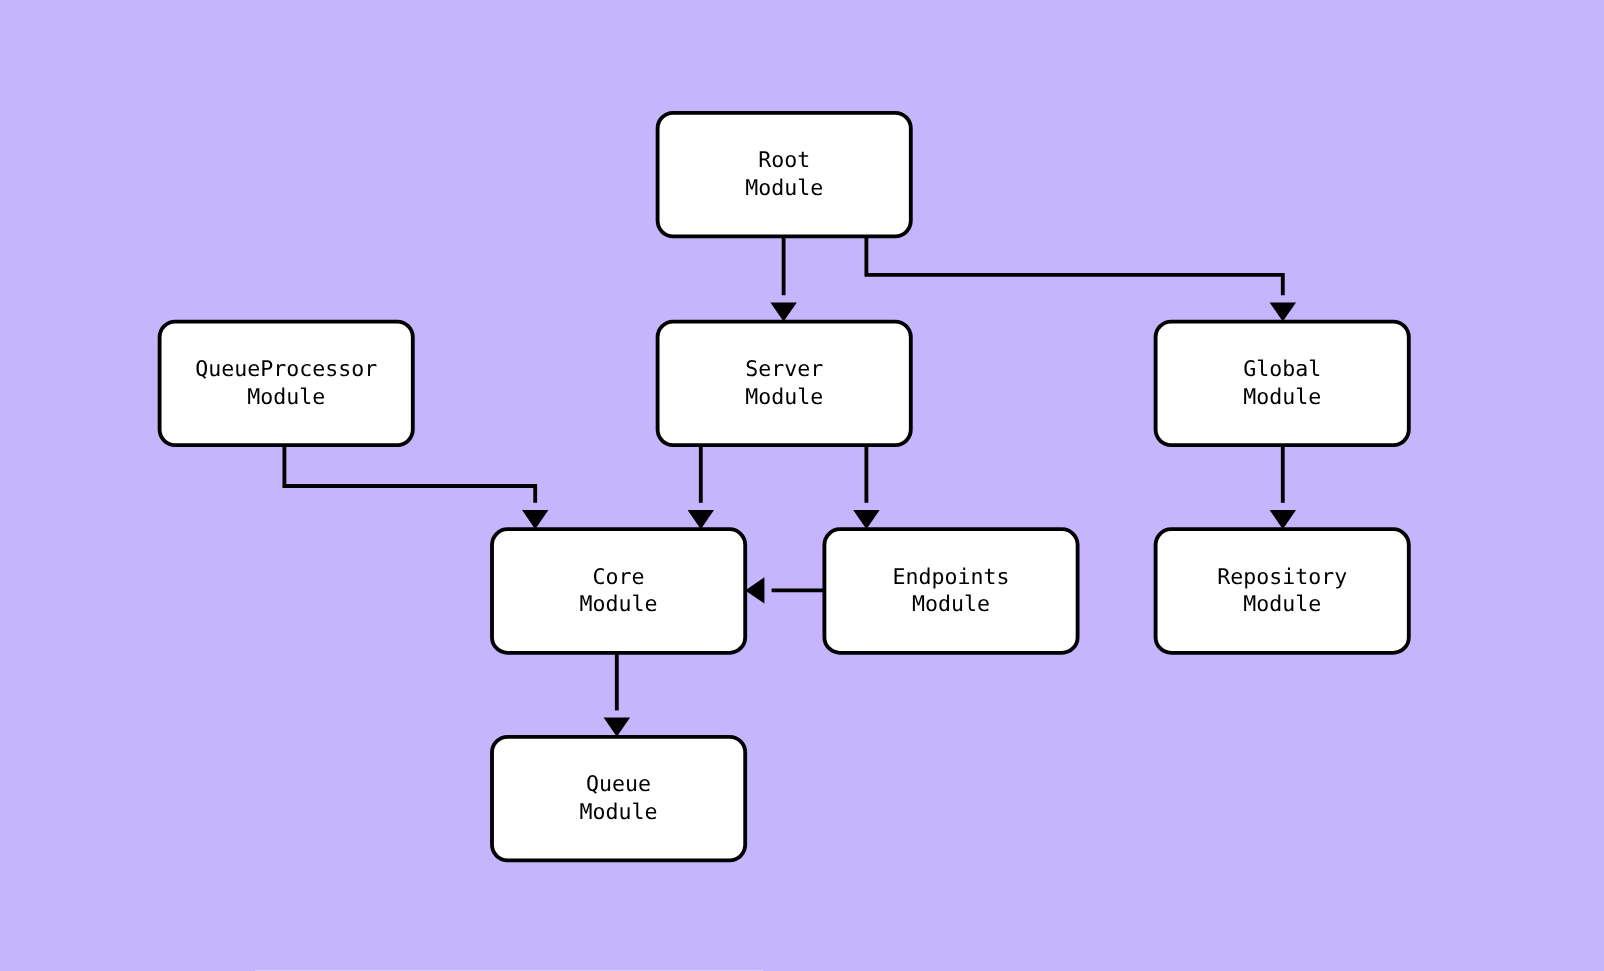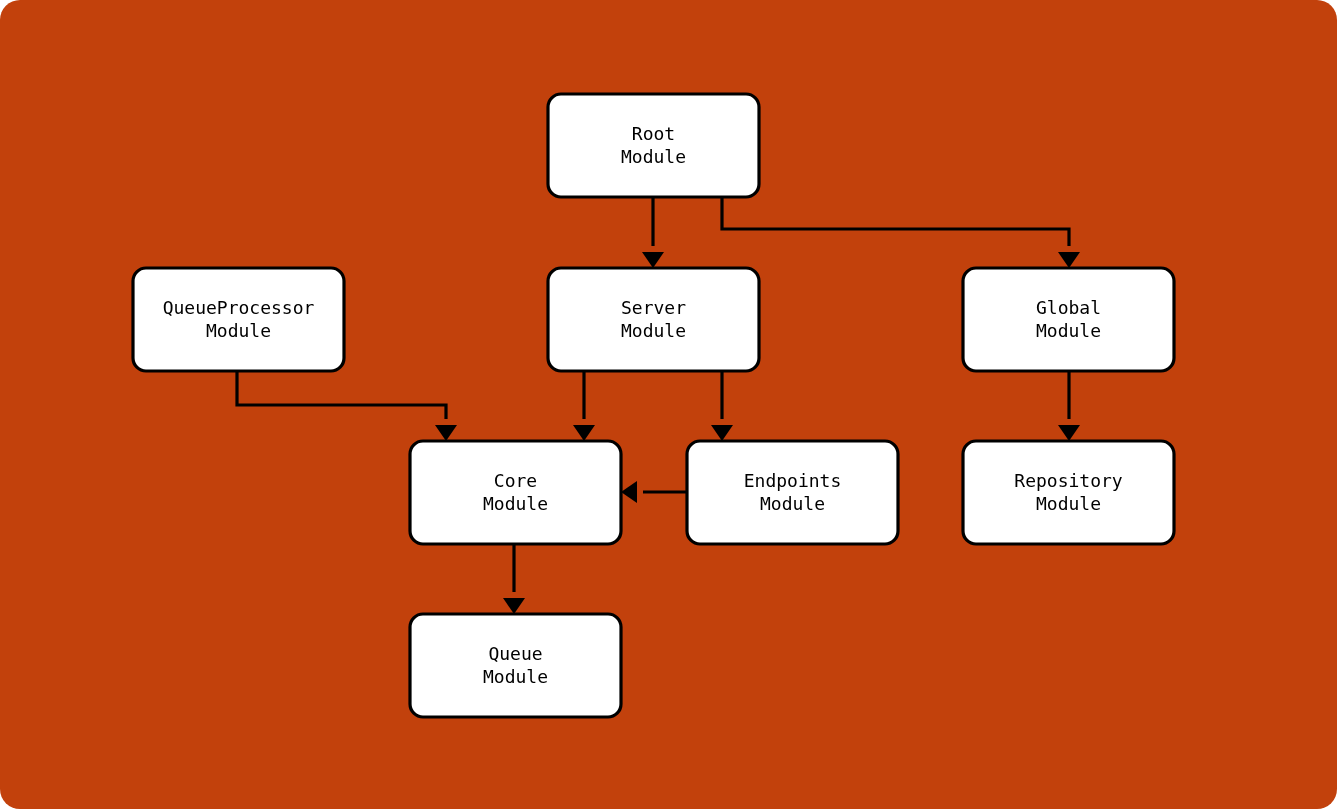--- a/index.html
+++ b/index.html
@@ -10,22 +10,21 @@
   body {
     width: 1337px;
     height: 809px;
     overflow: hidden;
     font-family: "DejaVu Sans Mono", "Liberation Mono", monospace;
   }
   #diagram-root {
     position: relative;
     width: 1337px;
     height: 809px;
-    background: #c2410c;
-    border-radius: 20px;
+    background: #c4b5fd;
   }
   svg.diagram-canvas {
     position: absolute;
     left: 0;
     top: 0;
     width: 1337px;
     height: 809px;
     display: block;
   }
   .node-box {

